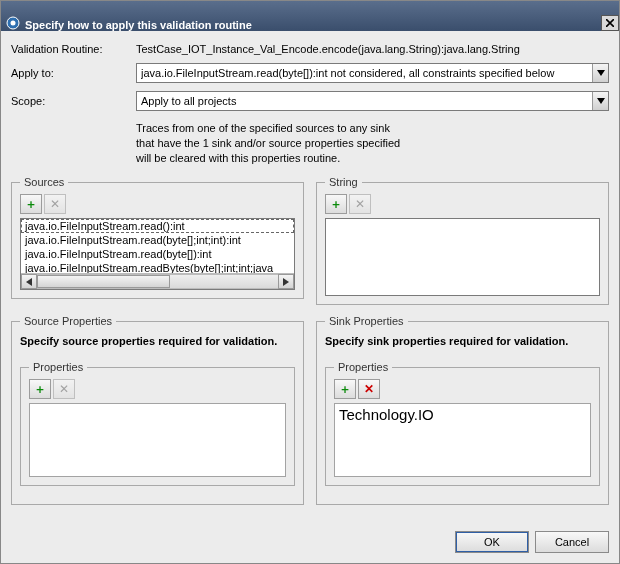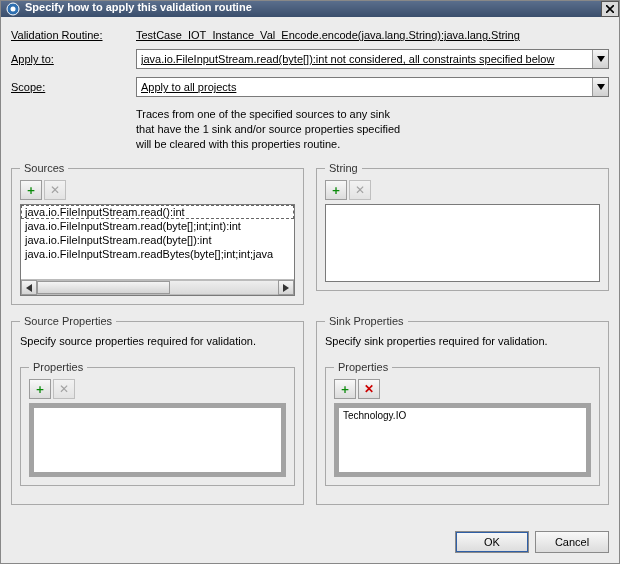--- a/index.html
+++ b/index.html
@@ -18,21 +18,21 @@
     background: #ececec;
     border: 1px solid #888;
     display: flex;
     flex-direction: column;
   }
   .titlebar {
     background: linear-gradient(to bottom, #5a6e8c, #3a4e6c);
     color: #fff;
     height: 36px;
     display: flex;
-    align-items: flex-start;
+    align-items: flex-end;
     padding: 0 0 0 4px;
     font-size: 11px;
   }
   .titlebar .appicon {
     width: 16px; height: 16px; margin-right: 4px;
     display:inline-flex; align-items:center; justify-content:center;
   }
   .titlebar .title { font-weight: bold; flex:1; }
   .titlebar .closebtn {
     width: 18px; height: 16px;
@@ -43,21 +43,20 @@
   .content {
     flex:1;
     padding: 8px 10px;
     display:flex;
     flex-direction:column;
   }
   .formrow {
     display:flex;
     align-items:center;
     margin: 4px 0;
-    text-decoration: underline;
   }
   .formrow .lab { width: 125px; }
   .formrow .val { flex:1; }
   .selectlike {
     display:flex; align-items:center;
     background:#fff; border:1px solid #7a7a7a;
     height:20px; padding:0 0 0 4px;
     font-size:11px;
   }
   .selectlike .seltxt { flex:1; white-space:nowrap; overflow:hidden; }
@@ -82,21 +81,21 @@
   .iconbtn {
     width:22px; height:20px;
     background:linear-gradient(#f8f8f8,#dcdcdc);
     border:1px solid #9c9c9c;
     display:flex; align-items:center; justify-content:center;
     font-size:12px;
   }
   .iconbtn.disabled { opacity:0.55; }
   .listbox {
     background:#fff; border:1px solid #7a7a7a;
-    height:92px;
+    height:72px;
     overflow:hidden;
     padding:0;
     font-size:11px;
     position:relative;
   }
   .listbox .rows { position:absolute; top:0; left:0; right:0; }
   .listbox .row {
     padding:1px 4px; white-space:nowrap;
   }
   .listbox .row.sel {
@@ -116,26 +115,26 @@
   .hscroll .htrack { flex:1; position:relative; border-top:1px solid #bbb; border-bottom:1px solid #bbb;}
   .hscroll .hthumb {
     position:absolute; left:0; top:0; bottom:0; width:55%;
     background:linear-gradient(#f4f4f4,#d4d4d4);
     border:1px solid #999;
   }
   .emptybox {
     background:#fff; border:1px solid #7a7a7a;
     height:78px;
   }
-  .instr { margin:2px 0 14px 0; }
+  .instr { margin:2px 0 14px 0;font-weight:bold; }
   .propbox {
-    background:#fff; border:5px solid #a3a3a3;
+    background:#fff; border:1px solid #a3a3a3;
     height:74px;
     padding:2px 4px;
-    font-size:10px;
+    font-size:15px;
   }
   .footer {
     display:flex; justify-content:flex-end;
     gap:6px;
     padding:8px 10px 10px 10px;
   }
   .pushbtn {
     min-width:74px; height:22px;
     background:linear-gradient(#f8f8f8,#dcdcdc);
     border:1px solid #8a8a8a;

